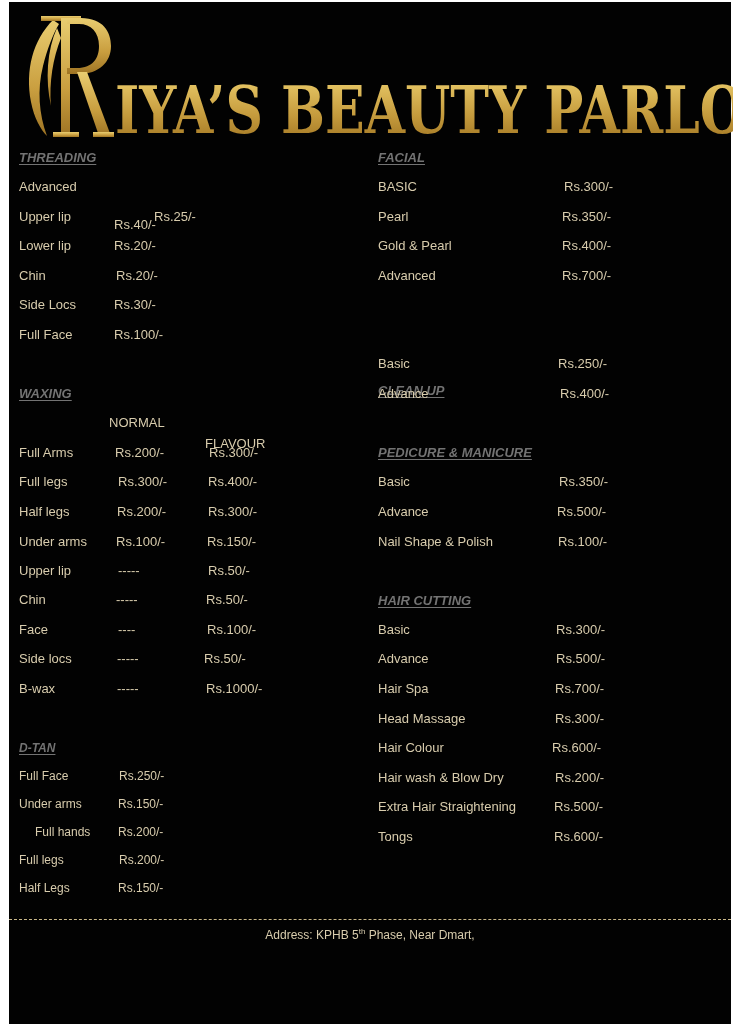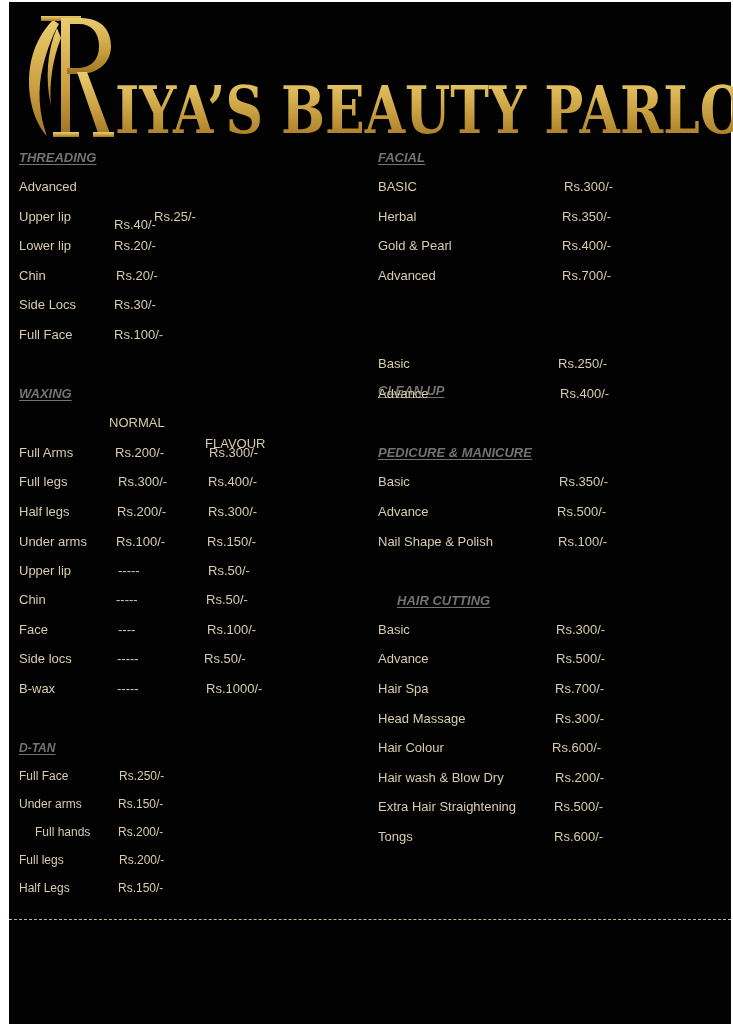--- a/index.html
+++ b/index.html
@@ -137,21 +137,21 @@
     <div class="txt small" style="left:10px; top:850px;">Full legs</div>
     <div class="txt small" style="left:110px; top:850px;">Rs.200/-</div>
     <div class="txt small" style="left:10px; top:878px;">Half Legs</div>
     <div class="txt small" style="left:109px; top:878px;">Rs.150/-</div>
   </div>
 
   <div class="hd" style="left:369px; top:148px;">FACIAL</div>
   <div>
     <div class="txt" style="left:369px; top:177px;">BASIC</div>
     <div class="txt" style="left:555px; top:177px;">Rs.300/-</div>
-    <div class="txt" style="left:369px; top:207px;">Herbal</div>
+    <div class="txt" style="left:369px; top:207px;">Pearl</div>
     <div class="txt" style="left:553px; top:207px;">Rs.350/-</div>
     <div class="txt" style="left:369px; top:236px;">Gold &amp; Pearl</div>
     <div class="txt" style="left:553px; top:236px;">Rs.400/-</div>
     <div class="txt" style="left:369px; top:266px;">Advanced</div>
     <div class="txt" style="left:553px; top:266px;">Rs.700/-</div>
   </div>
 
   <div class="hd" style="left:369px; top:341px;margin-top:40px;">CLEAN UP</div>
   <div>
     <div class="txt" style="left:369px; top:354px;">Basic</div>
@@ -163,34 +163,35 @@
   <div class="hd" style="left:369px; top:443px;">PEDICURE &amp; MANICURE</div>
   <div>
     <div class="txt" style="left:369px; top:472px;">Basic</div>
     <div class="txt" style="left:550px; top:472px;">Rs.350/-</div>
     <div class="txt" style="left:369px; top:502px;">Advance</div>
     <div class="txt" style="left:548px; top:502px;">Rs.500/-</div>
     <div class="txt" style="left:369px; top:532px;">Nail Shape &amp; Polish</div>
     <div class="txt" style="left:549px; top:532px;">Rs.100/-</div>
   </div>
 
-  <div class="hd" style="left:388px; top:591px;text-align:right;">HAIR CUTTING</div>
+  <div class="hd" style="left:369px; top:591px;text-align:right;">HAIR CUTTING</div>
   <div>
     <div class="txt" style="left:369px; top:620px;">Basic</div>
     <div class="txt" style="left:547px; top:620px;">Rs.300/-</div>
     <div class="txt" style="left:369px; top:649px;">Advance</div>
     <div class="txt" style="left:547px; top:649px;">Rs.500/-</div>
     <div class="txt" style="left:369px; top:679px;">Hair Spa</div>
     <div class="txt" style="left:546px; top:679px;">Rs.700/-</div>
     <div class="txt" style="left:369px; top:709px;">Head Massage</div>
     <div class="txt" style="left:546px; top:709px;">Rs.300/-</div>
     <div class="txt" style="left:369px; top:738px;">Hair Colour</div>
     <div class="txt" style="left:543px; top:738px;">Rs.600/-</div>
     <div class="txt" style="left:369px; top:768px;">Hair wash &amp; Blow Dry</div>
     <div class="txt" style="left:546px; top:768px;">Rs.200/-</div>
     <div class="txt" style="left:369px; top:797px;">Extra Hair Straightening</div>
     <div class="txt" style="left:545px; top:797px;">Rs.500/-</div>
     <div class="txt" style="left:369px; top:827px;">Tongs</div>
     <div class="txt" style="left:545px; top:827px;">Rs.600/-</div>
   </div>
 
   <div class="divider"></div>
+  <div class="addr" style="top:925px;"><span>Address: KPHB 5</span><sup>th</sup><span> Phase, Near Dmart,</span></div>
 </div>
 
 </body></html>

